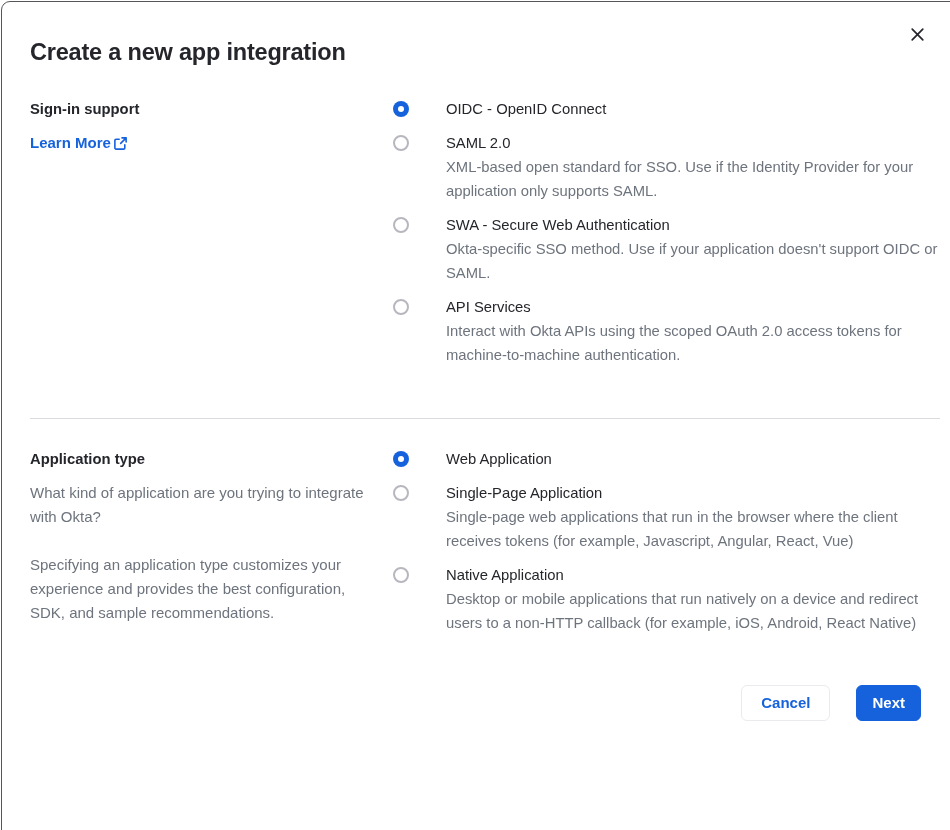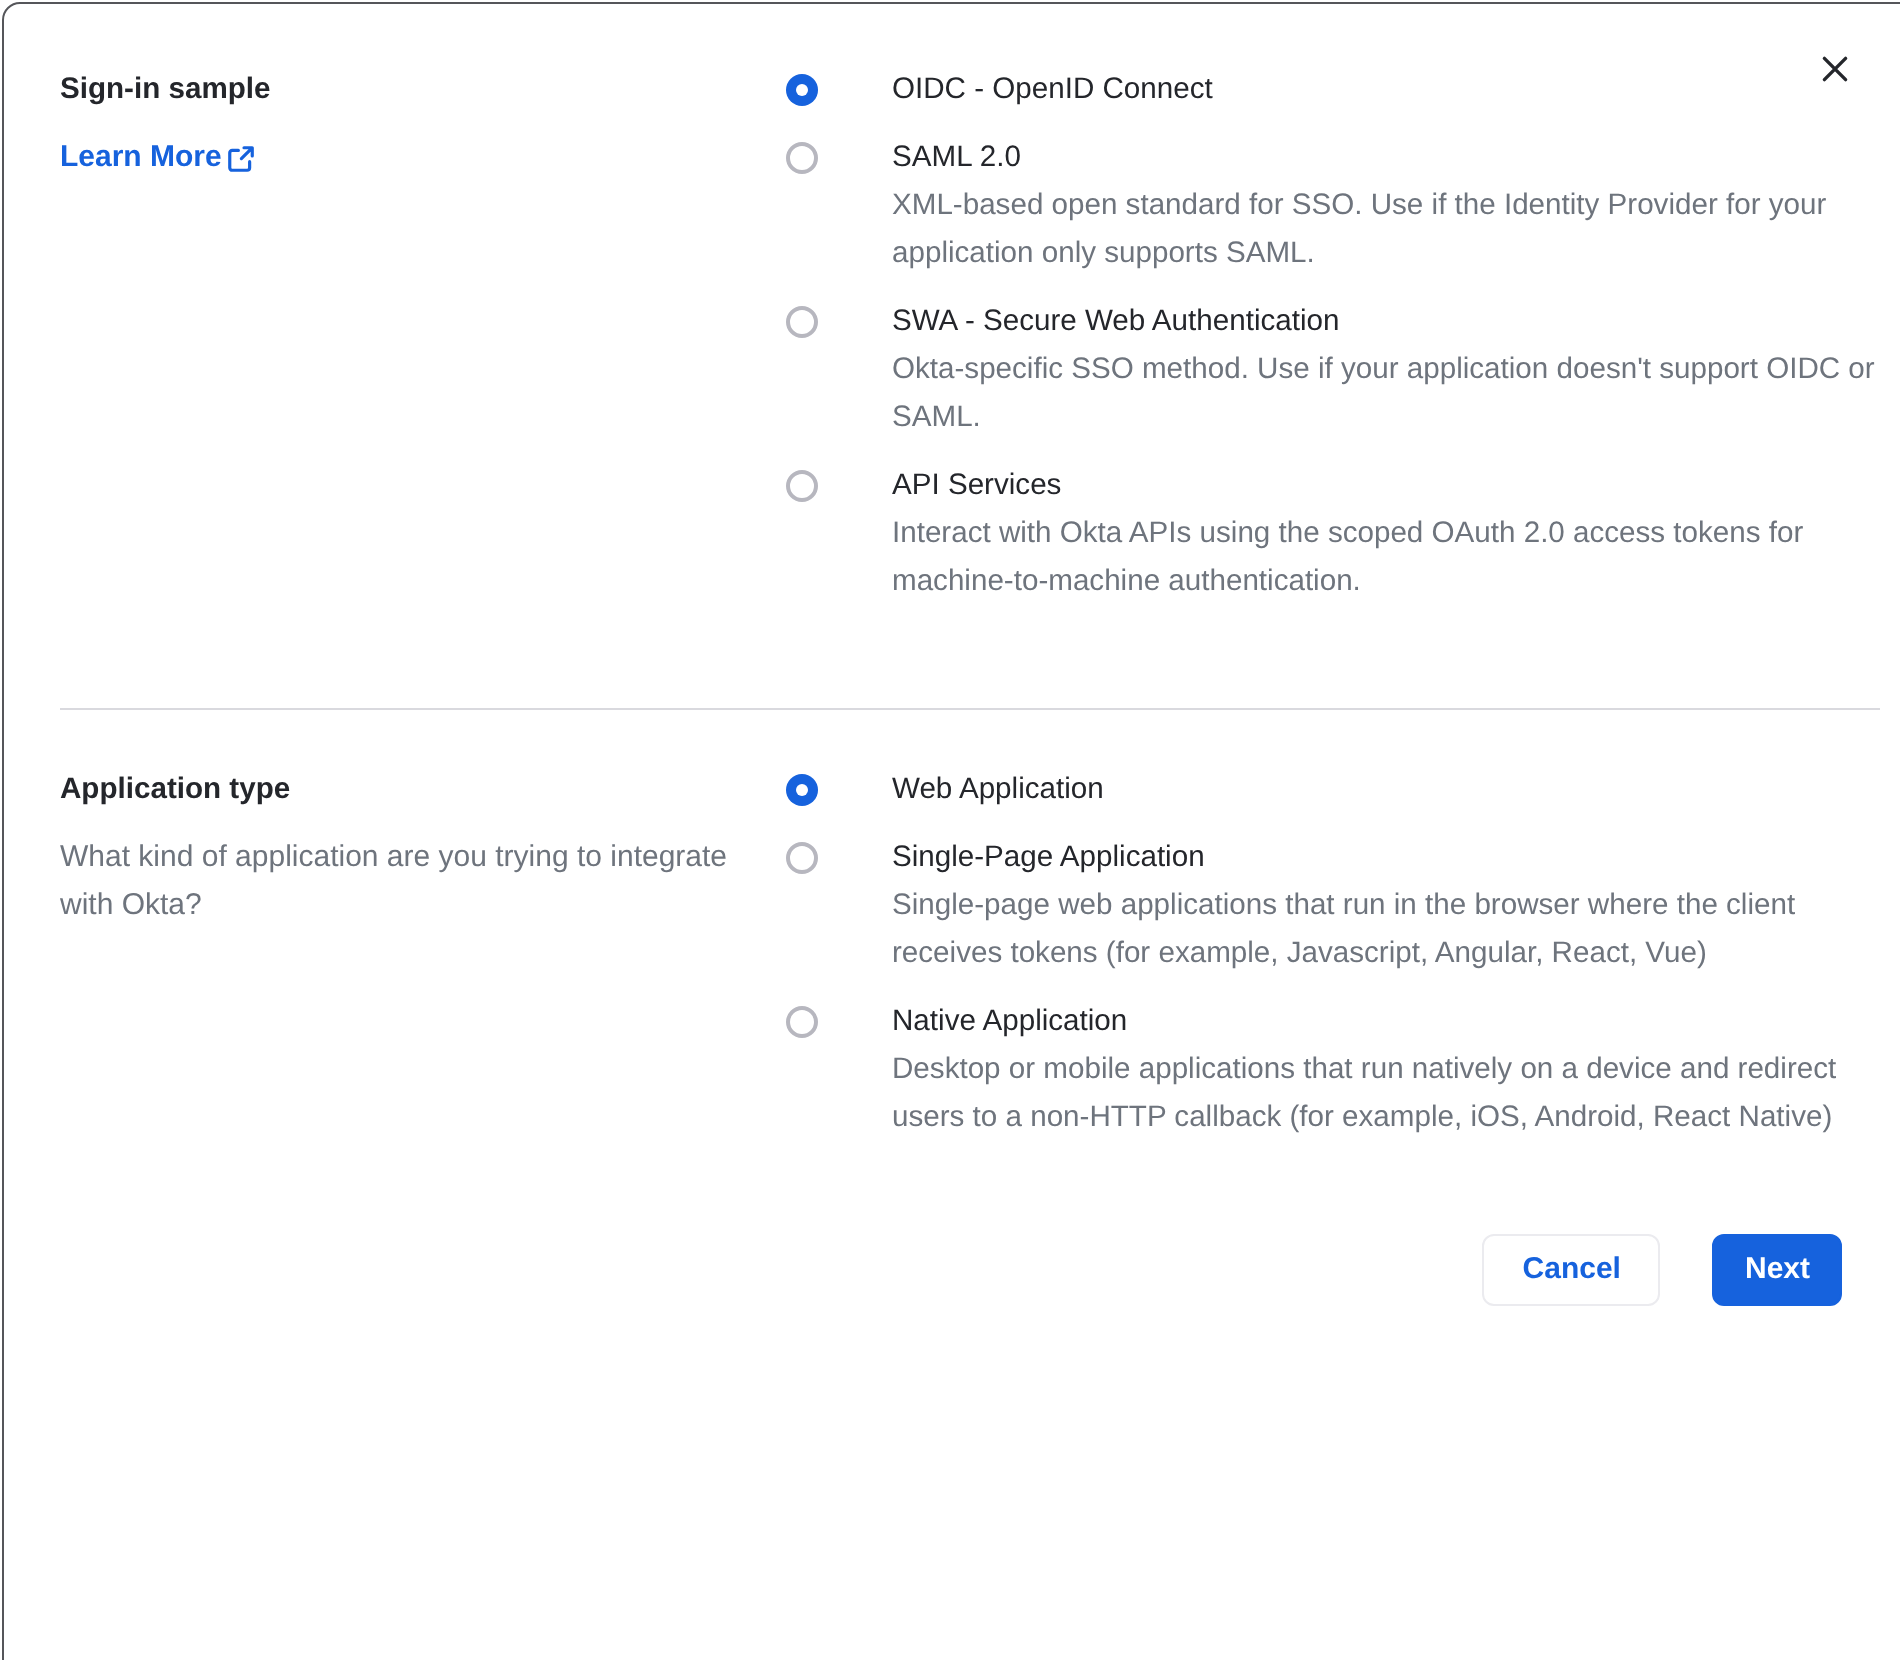--- a/index.html
+++ b/index.html
@@ -143,24 +143,25 @@
 <body>
 
 <div class="dialog">
 
   <button class="close-btn">
     <svg width="15" height="15" viewBox="0 0 15 15">
       <path d="M2.2 2.2 L12.8 12.8 M12.8 2.2 L2.2 12.8" stroke="#24262b" stroke-width="1.7" stroke-linecap="round" fill="none"></path>
     </svg>
   </button>
 
+  <h1 class="dialog-title">Create a new app integration</h1>
 
   <div class="section section-1">
     <div class="col-left">
-      <div class="section-label">Sign-in sample</div>
+      <div class="section-label">Sign-in support</div>
       <a class="learn-more">
         <span>Learn More</span>
         <svg width="15" height="15" viewBox="0 0 16 16">
           <path d="M12.6 9.4 v3.3 a1.3 1.3 0 0 1 -1.3 1.3 h-8 a1.3 1.3 0 0 1 -1.3 -1.3 v-8 a1.3 1.3 0 0 1 1.3 -1.3 h3.3" stroke="#1662dd" stroke-width="1.7" fill="none" stroke-linecap="round"></path>
           <path d="M9.6 2 h4.4 v4.4 M13.7 2.3 L8.2 7.8" stroke="#1662dd" stroke-width="1.7" fill="none" stroke-linecap="round" stroke-linejoin="round"></path>
         </svg>
       </a>
     </div>
     <div class="col-right">
       <div class="opt">
@@ -192,20 +193,21 @@
       </div>
     </div>
   </div>
 
   <hr class="divider">
 
   <div class="section section-2">
     <div class="col-left">
       <div class="section-label">Application type</div>
       <p>What kind of application are you trying to integrate with Okta?</p>
+      <p>Specifying an application type customizes your experience and provides the best configuration, SDK, and sample recommendations.</p>
     </div>
     <div class="col-right">
       <div class="opt">
         <span class="radio selected"></span>
         <div class="opt-text">
           <div class="opt-label">Web Application</div>
         </div>
       </div>
       <div class="opt">
         <span class="radio"></span>

